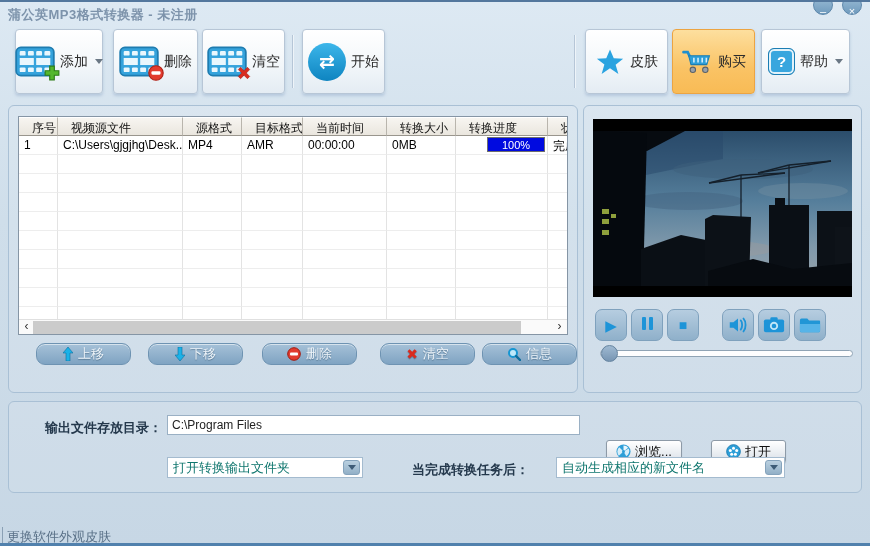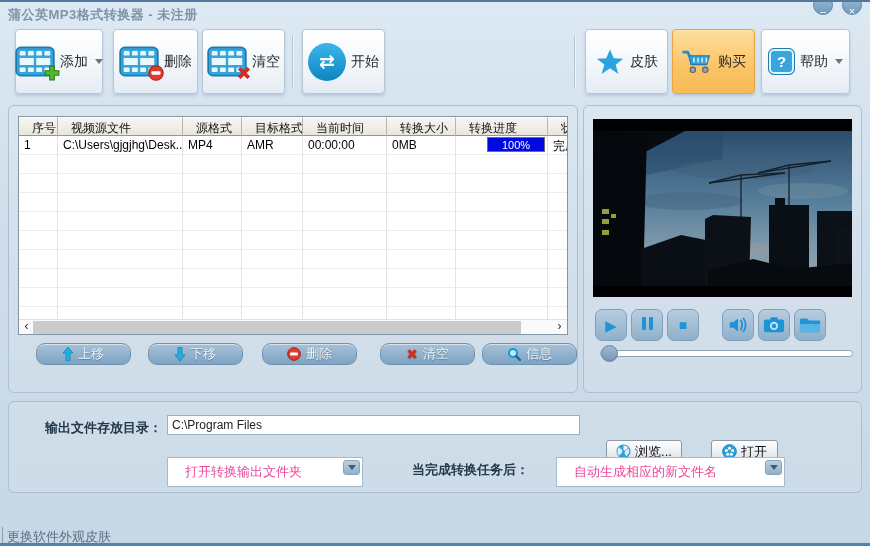--- a/index.html
+++ b/index.html
@@ -97,22 +97,22 @@
 
   
   .flabel { position:absolute; font-size:13px; font-weight:bold; color:#24384c; white-space:nowrap; }
   .tinput { position:absolute; left:167px; top:413px; width:413px; height:20px;
             border:1px solid #9ab0c4; background:#fff; font-size:12px; padding:0 4px;
             color:#222; font-family:inherit; }
   .cbtn { position:absolute; top:412px; height:23px;
           background:linear-gradient(#ffffff,#eaeef2 55%,#d9dfe7); border:1px solid #8d9aa7;
           border-radius:3px; font-size:13px; color:#111; display:flex; align-items:center;
           justify-content:center; gap:4px; cursor:pointer; box-shadow:0 1px 1px rgba(0,0,0,.18);margin-top:26px; }
-  .dd { position:absolute; top:455px; height:30px; background:#fff; border:1px solid #a4bbcf;
-        font-size:13px; color:#ec4899; display:flex; align-items:center; padding-left:17px;
+  .dd { position:absolute; top:455px; height:21px; background:#fff; border:1px solid #a4bbcf;
+        font-size:13px; color:#0f766e; display:flex; align-items:center; padding-left:5px;
         white-space:nowrap; overflow:hidden; cursor:pointer; }
   .ddarrow { position:absolute; right:2px; top:2px; width:17px; height:15px; border-radius:3px;
              background:linear-gradient(#bad0e0,#92b0c7); border:1px solid #85a3bc;
              display:flex; align-items:center; justify-content:center; }
   .ddarrow::after { content:""; width:0; height:0; border-left:4px solid transparent;
                     border-right:4px solid transparent; border-top:5px solid #3d5b76; }
 
   
   .statusbar { position:absolute; left:0; top:524px; width:870px; height:19px; }
   .statusbar .sep { position:absolute; left:2px; top:1px; width:1px; height:17px; background:#8aa0b5; }
@@ -479,21 +479,21 @@
         <circle cx="8" cy="8" r="7.5" fill="#2e9fd8"></circle>
         <g fill="#eaf6fd">
           <path d="M8 8L8 1.5A6.5 6.5 0 0 1 13 4z"></path>
           <path d="M8 8l5.6-3.2A6.5 6.5 0 0 1 11 13z" opacity=".9"></path>
           <path d="M8 8L3 12.5A6.5 6.5 0 0 1 3.5 3.5z" opacity=".9"></path>
         </g>
         <circle cx="8" cy="8" r="1.6" fill="#2e9fd8"></circle>
       </svg>
     <span>浏览...</span>
   </div>
-  <div class="cbtn" style="left:711px;width:67px">
+  <div class="cbtn" style="left:711px;width:75px">
     <svg width="15" height="15" viewBox="0 0 16 16">
         <circle cx="8" cy="8" r="7.3" fill="#2e9fd8" stroke="#1b7db3"></circle>
         <g fill="#fff">
           <circle cx="8" cy="4.4" r="1.6"></circle>
           <circle cx="4.6" cy="7" r="1.6"></circle>
           <circle cx="11.4" cy="7" r="1.6"></circle>
           <circle cx="6" cy="10.8" r="1.6"></circle>
           <circle cx="10" cy="10.8" r="1.6"></circle>
         </g>
       </svg>

